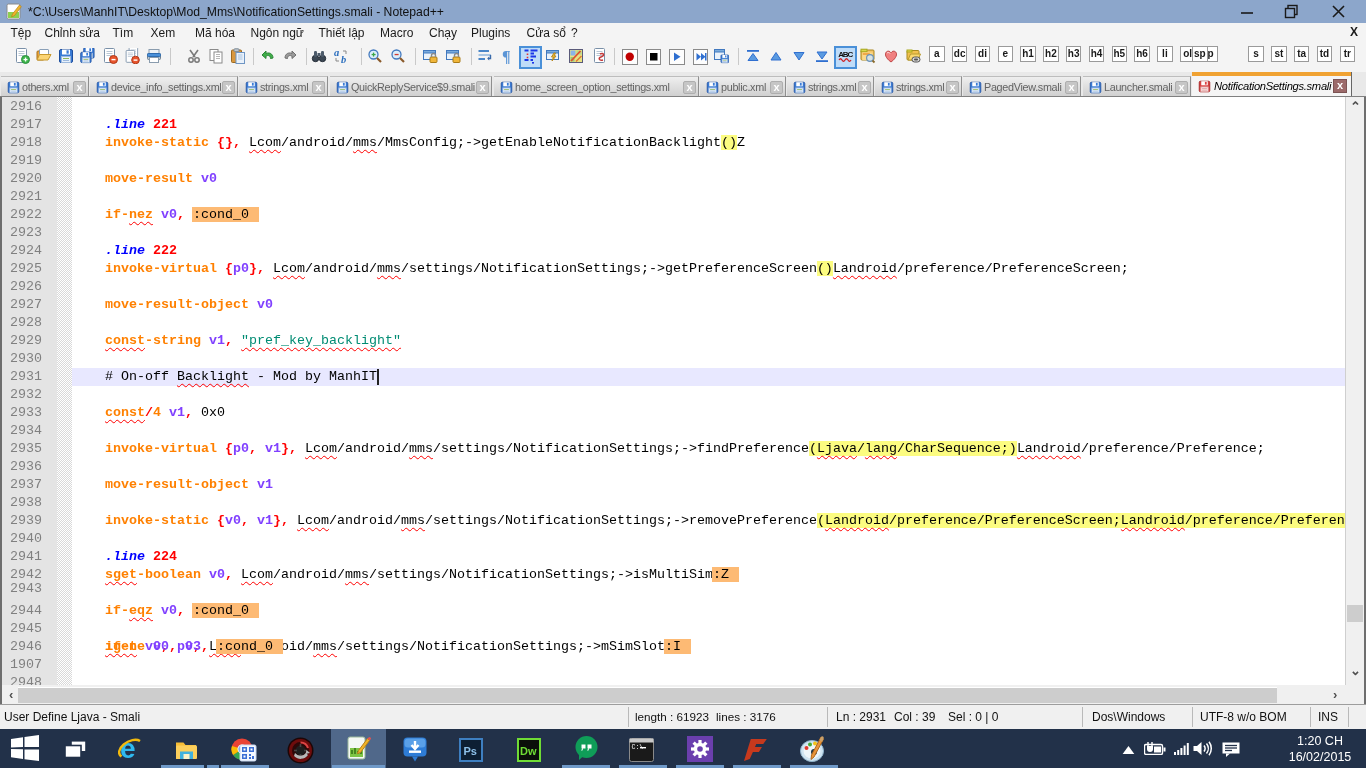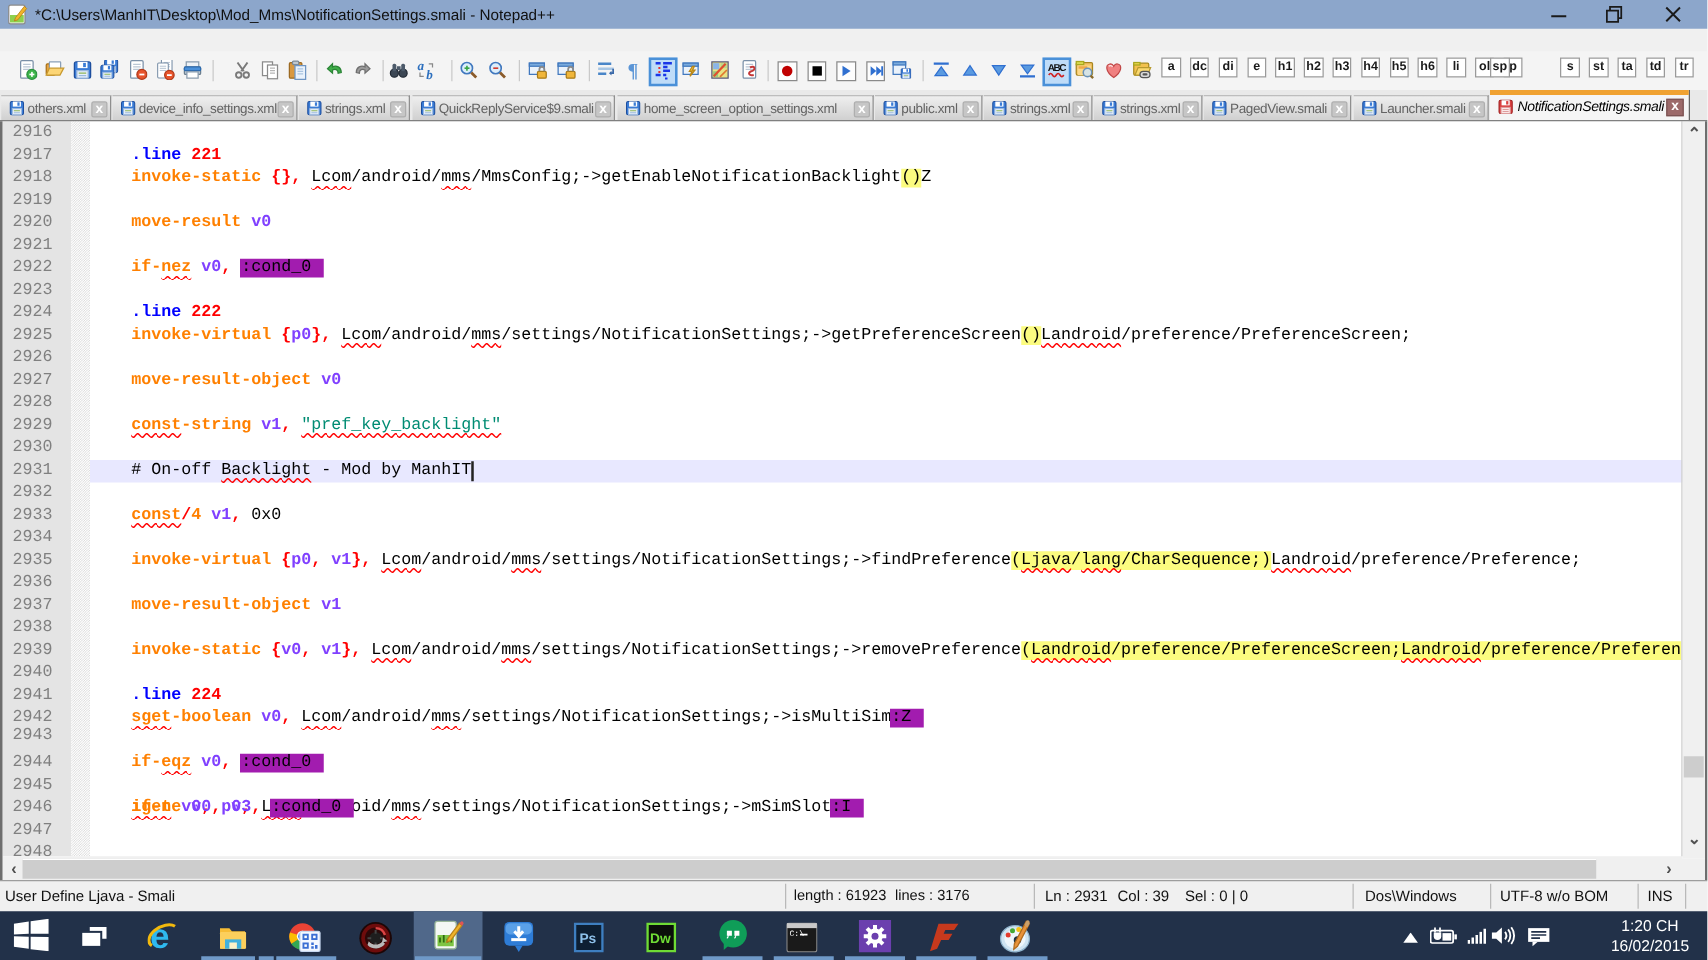--- a/index.html
+++ b/index.html
@@ -26,25 +26,25 @@
 #edgeL{left:0;top:97px;width:2px;height:607px;background:#6e6e6e;}
 #edgeR{left:1364px;top:97px;width:2px;height:607px;background:#6e6e6e;}
 #edgeT{left:0;top:95.5px;width:1366px;height:1.5px;background:#808080;}
 #nummargin{left:2px;top:97px;width:55px;height:588px;background:#e4e4e4;}
 #foldmargin{left:57px;top:97px;width:15px;height:588px;background:#fff;background-image:linear-gradient(45deg,#d9d9d9 25%,transparent 25%,transparent 75%,#d9d9d9 75%),linear-gradient(45deg,#d9d9d9 25%,transparent 25%,transparent 75%,#d9d9d9 75%);background-size:2px 2px;background-position:0 0,1px 1px;}
 .cl{position:absolute;left:73px;font-family:"Liberation Mono",monospace;font-size:13.3333px;line-height:18px;height:18px;white-space:pre;color:#000;}
 .ln{position:absolute;left:10px;font-family:"Liberation Mono",monospace;font-size:13.3333px;line-height:18px;height:18px;color:#808080;}
 .k{color:#ff8000;font-weight:bold;}
 .r{color:#8040ff;font-weight:bold;}
 .p{color:#ff0000;font-weight:bold;}
-.d{color:#0000ff;font-weight:bold;}
+.d{color:#0000ff;font-weight:bold;font-style:italic;}
 .n{color:#ff0000;font-weight:bold;}
 .s{color:#008c73;}
 .y{background:#fcfc80;}
-.g{background:#a21caf;padding:0 10px 0 1px;margin:0 -10px 0 -1px;}
+.g{background:#fdba74;padding:0 10px 0 1px;margin:0 -10px 0 -1px;}
 .sq{text-decoration:underline wavy #ff0000 1px;text-underline-offset:2.5px;text-decoration-skip-ink:none;}
 #curline{left:72px;top:368px;width:1274px;height:18px;background:#e8e8ff;}
 #caret{left:377px;top:369px;width:1.6px;height:16px;background:#222;}
 #vscroll{left:1346px;top:97px;width:18px;height:590px;background:#f0f0f0;}
 #vthumb{left:1347px;top:605px;width:16px;height:17px;background:#cdcdcd;}
 #hscroll{left:0px;top:685px;width:1346px;height:18px;background:#f0f0f0;}
 #hthumb{left:18px;top:687px;width:1259px;height:15px;background:#cdcdcd;border-top:1px solid #fff;}
 .sarrow{position:absolute;color:#505050;font-size:13px;font-weight:bold;font-family:"Liberation Sans",sans-serif;}
 #statusbar{left:0;top:704px;width:1366px;height:25px;background:#f0f0f0;border-top:1px solid #9d9d9d;}
 .st{position:absolute;top:5px;font-size:12px;color:#111;white-space:pre;}
@@ -53,20 +53,35 @@
 .tico{position:absolute;}
 .uline{position:absolute;top:36px;height:3px;background:#6f99c8;}
 .trtext{position:absolute;color:#fff;font-size:12.5px;white-space:pre;}
 
 </style>
 </head>
 <body>
 <div id="root">
   <div class="abs" id="titlebar"></div>
   <div class="abs" id="title-text">*C:\Users\ManhIT\Desktop\Mod_Mms\NotificationSettings.smali - Notepad++</div>
+  <div class="abs" id="menubar">
+      <div class="mi" style="left:10.5px">Tệp</div>
+<div class="mi" style="left:44.5px">Chỉnh sửa</div>
+<div class="mi" style="left:112.5px">Tìm</div>
+<div class="mi" style="left:150.5px">Xem</div>
+<div class="mi" style="left:195px">Mã hóa</div>
+<div class="mi" style="left:250.5px">Ngôn ngữ</div>
+<div class="mi" style="left:318.5px">Thiết lập</div>
+<div class="mi" style="left:380px">Macro</div>
+<div class="mi" style="left:429px">Chạy</div>
+<div class="mi" style="left:471px">Plugins</div>
+<div class="mi" style="left:526.5px">Cửa sổ</div>
+<div class="mi" style="left:571px">?</div>
+<div class="mi" style="left:1350px;top:2px;font-weight:bold;">X</div>
+    </div>
   <div class="abs" id="toolbar"></div>
   <svg class="abs" style="left:14px;top:48px" width="16" height="16" viewBox="0 0 16 16">
       <rect x="2.5" y="0.5" width="10" height="14" rx="1" fill="#fff" stroke="#7a90a8"></rect>
       <line x1="4.5" y1="3.5" x2="10.5" y2="3.5" stroke="#b9c6d4"></line>
       <line x1="4.5" y1="5.5" x2="10.5" y2="5.5" stroke="#b9c6d4"></line>
       <line x1="4.5" y1="7.5" x2="10.5" y2="7.5" stroke="#b9c6d4"></line>
       <circle cx="11.5" cy="11.5" r="4" fill="#3db54a" stroke="#2c9140"></circle>
       <rect x="9.5" y="10.9" width="4" height="1.3" fill="#fff"></rect>
       <rect x="10.9" y="9.5" width="1.3" height="4" fill="#fff"></rect>
     </svg>
@@ -510,21 +525,21 @@
 <div class="ln" style="top:548px">2941</div>
 <div class="cl" style="top:548px">    <span class="d">.line</span> <span class="n">224</span></div>
 <div class="ln" style="top:566px">2942</div>
 <div class="cl" style="top:566px">    <span class="k sq">sget</span><span class="k">-boolean</span> <span class="r">v0</span><span class="p">,</span> <span class="sq">Lcom</span>/android/<span class="sq">mms</span>/settings/NotificationSettings;-&gt;isMultiSim<span class="g">:Z</span></div>
 <div class="ln" style="top:580px">2943</div>
 <div class="ln" style="top:602px">2944</div>
 <div class="cl" style="top:602px">    <span class="k">if-</span><span class="k sq">eqz</span> <span class="r">v0</span><span class="p">,</span> <span class="g">:cond_0</span></div>
 <div class="ln" style="top:620px">2945</div>
 <div class="ln" style="top:638px">2946</div>
 <div class="cl" style="top:638px">    <span class="k sq">iget</span> <span class="r">v0</span><span class="p">,</span> <span class="r">p0</span><span class="p">,</span> <span class="sq">Lcom</span>/android/<span class="sq">mms</span>/settings/NotificationSettings;-&gt;mSimSlot<span class="g">:I</span></div>
-<div class="ln" style="top:656px">2947</div>
+<div class="ln" style="top:656px">1907</div>
 <div class="ln" style="top:674px">2948</div>
 <div class="cl" style="top:638px">    <span class="k">if-ne</span> <span class="r">v0</span><span class="p">,</span> <span class="r">v3</span><span class="p">,</span> <span class="g">:cond_0</span></div>
     </div>
   <div class="abs" id="caret"></div>
   <div class="abs" id="vscroll"></div>
   <div class="abs" id="vthumb"></div>
   <div class="abs" id="hscroll"></div>
   <div class="abs" id="hthumb"></div>
 
 <div class="abs" style="left:1345px;top:97px;width:1px;height:588px;background:#cfcfcf;"></div>

